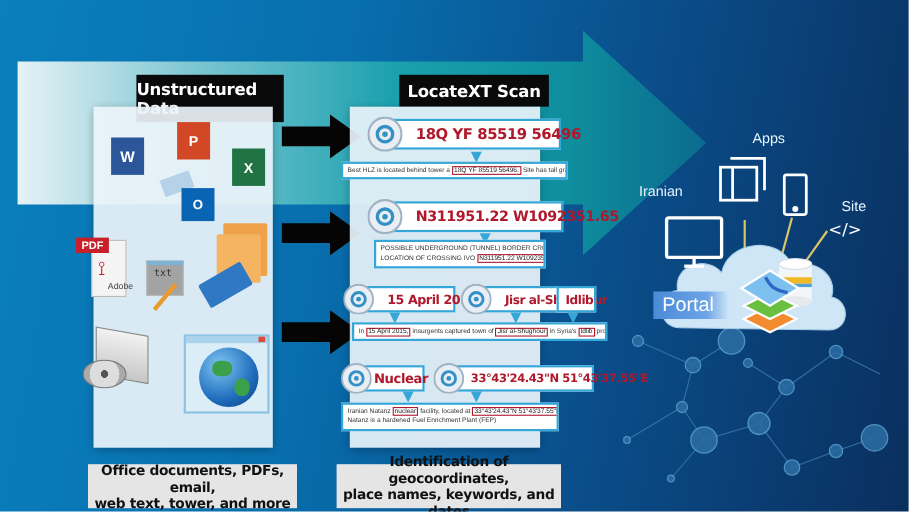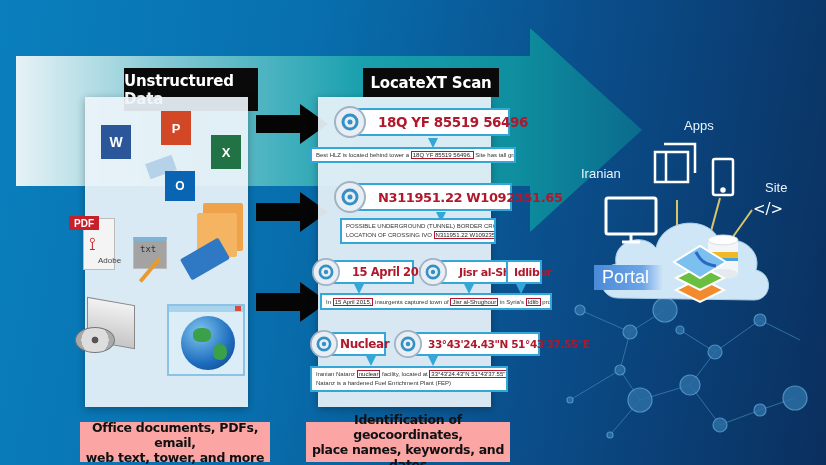--- a/index.html
+++ b/index.html
@@ -18,21 +18,21 @@
   .panel-header {
     position: absolute; background: #0a0a0a; color: #fff; font-weight: bold;
     font-size: 15px; display: flex; align-items: center; justify-content: center;
     font-family: "DejaVu Sans", sans-serif; letter-spacing: -0.2px;
   }
   .panel-body {
     position: absolute; background: rgba(236, 244, 250, 0.92);
     box-shadow: 0 2px 8px rgba(0,0,0,0.3);
   }
   .caption {
-    position: absolute; background: #fca5a5; color: #111; font-weight: bold;
+    position: absolute; background: #e5e5e5; color: #111; font-weight: bold;
     font-size: 12.5px; line-height: 15px; text-align: center;
     display: flex; align-items: center; justify-content: center;
     font-family: "DejaVu Sans", sans-serif; letter-spacing: -0.3px;
   }
 
   
   .black-arrow { position: absolute; }
 
   
   .callout {

